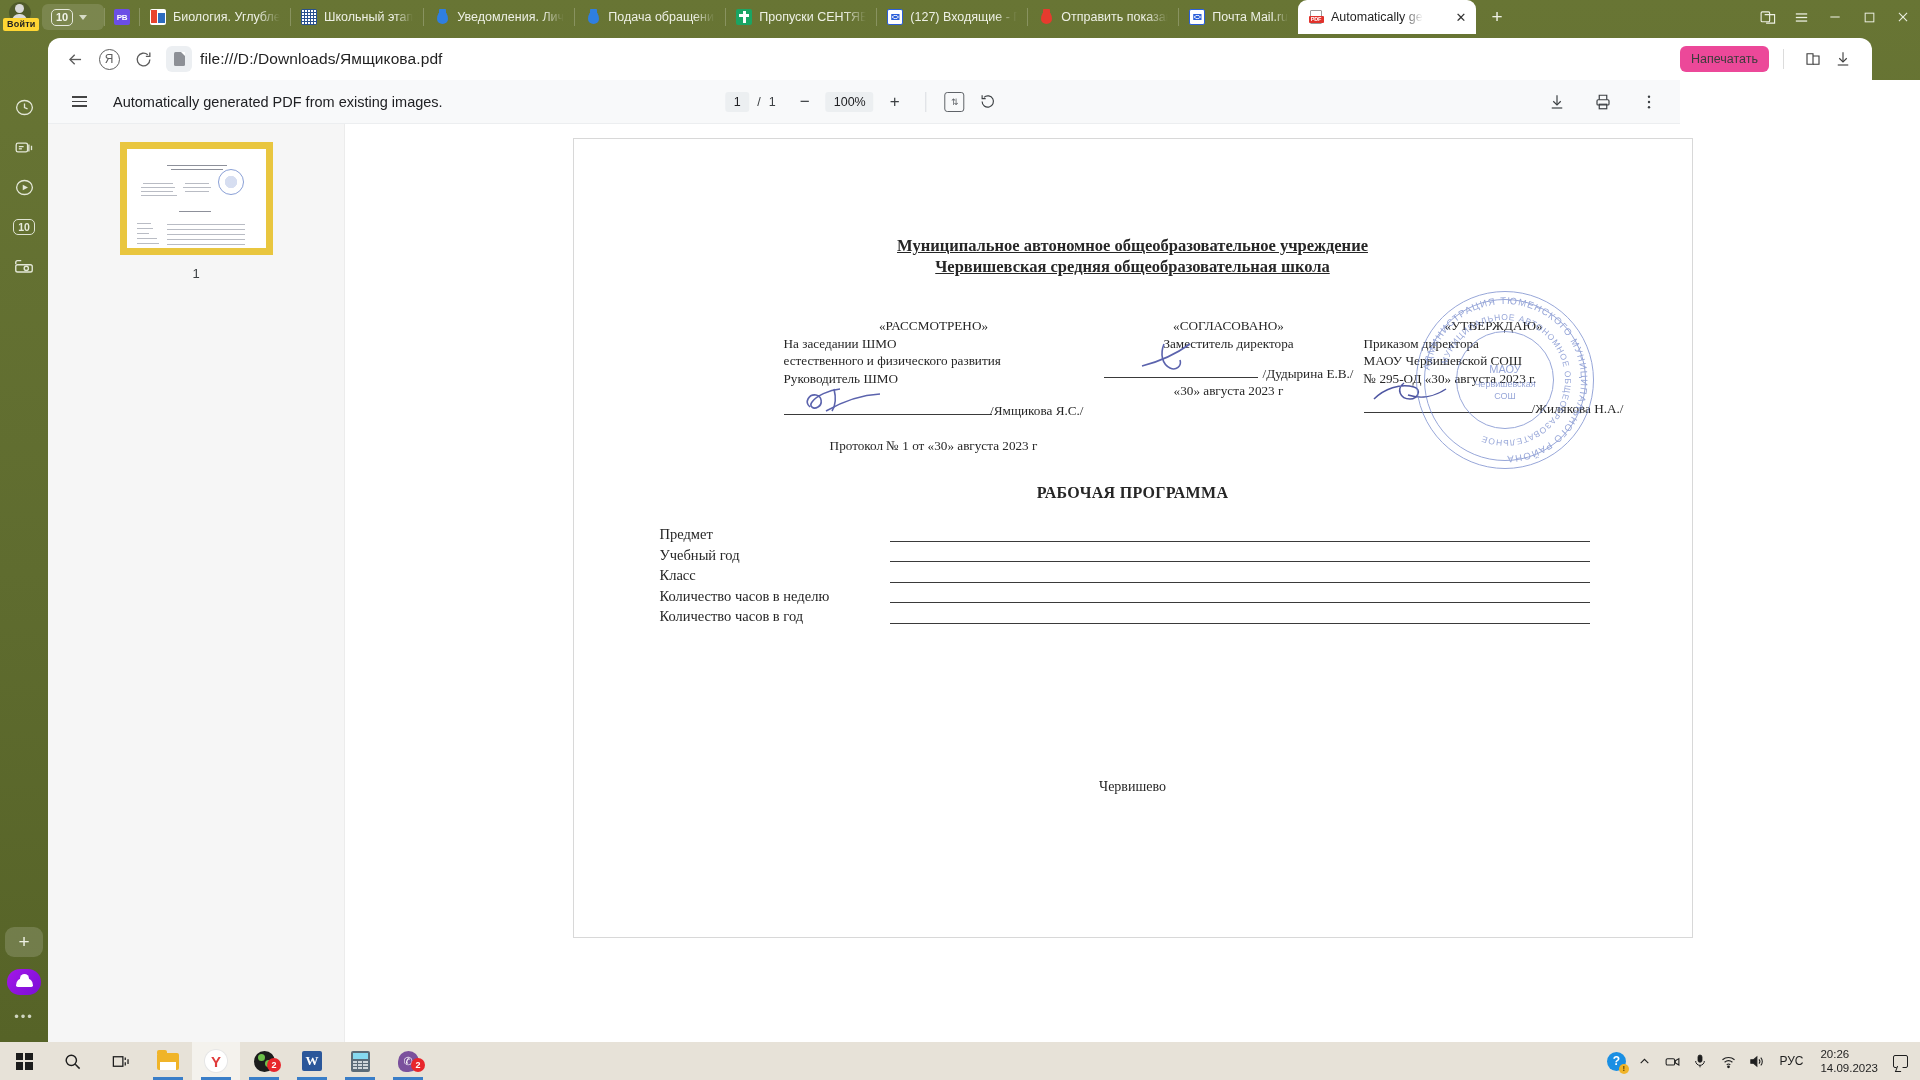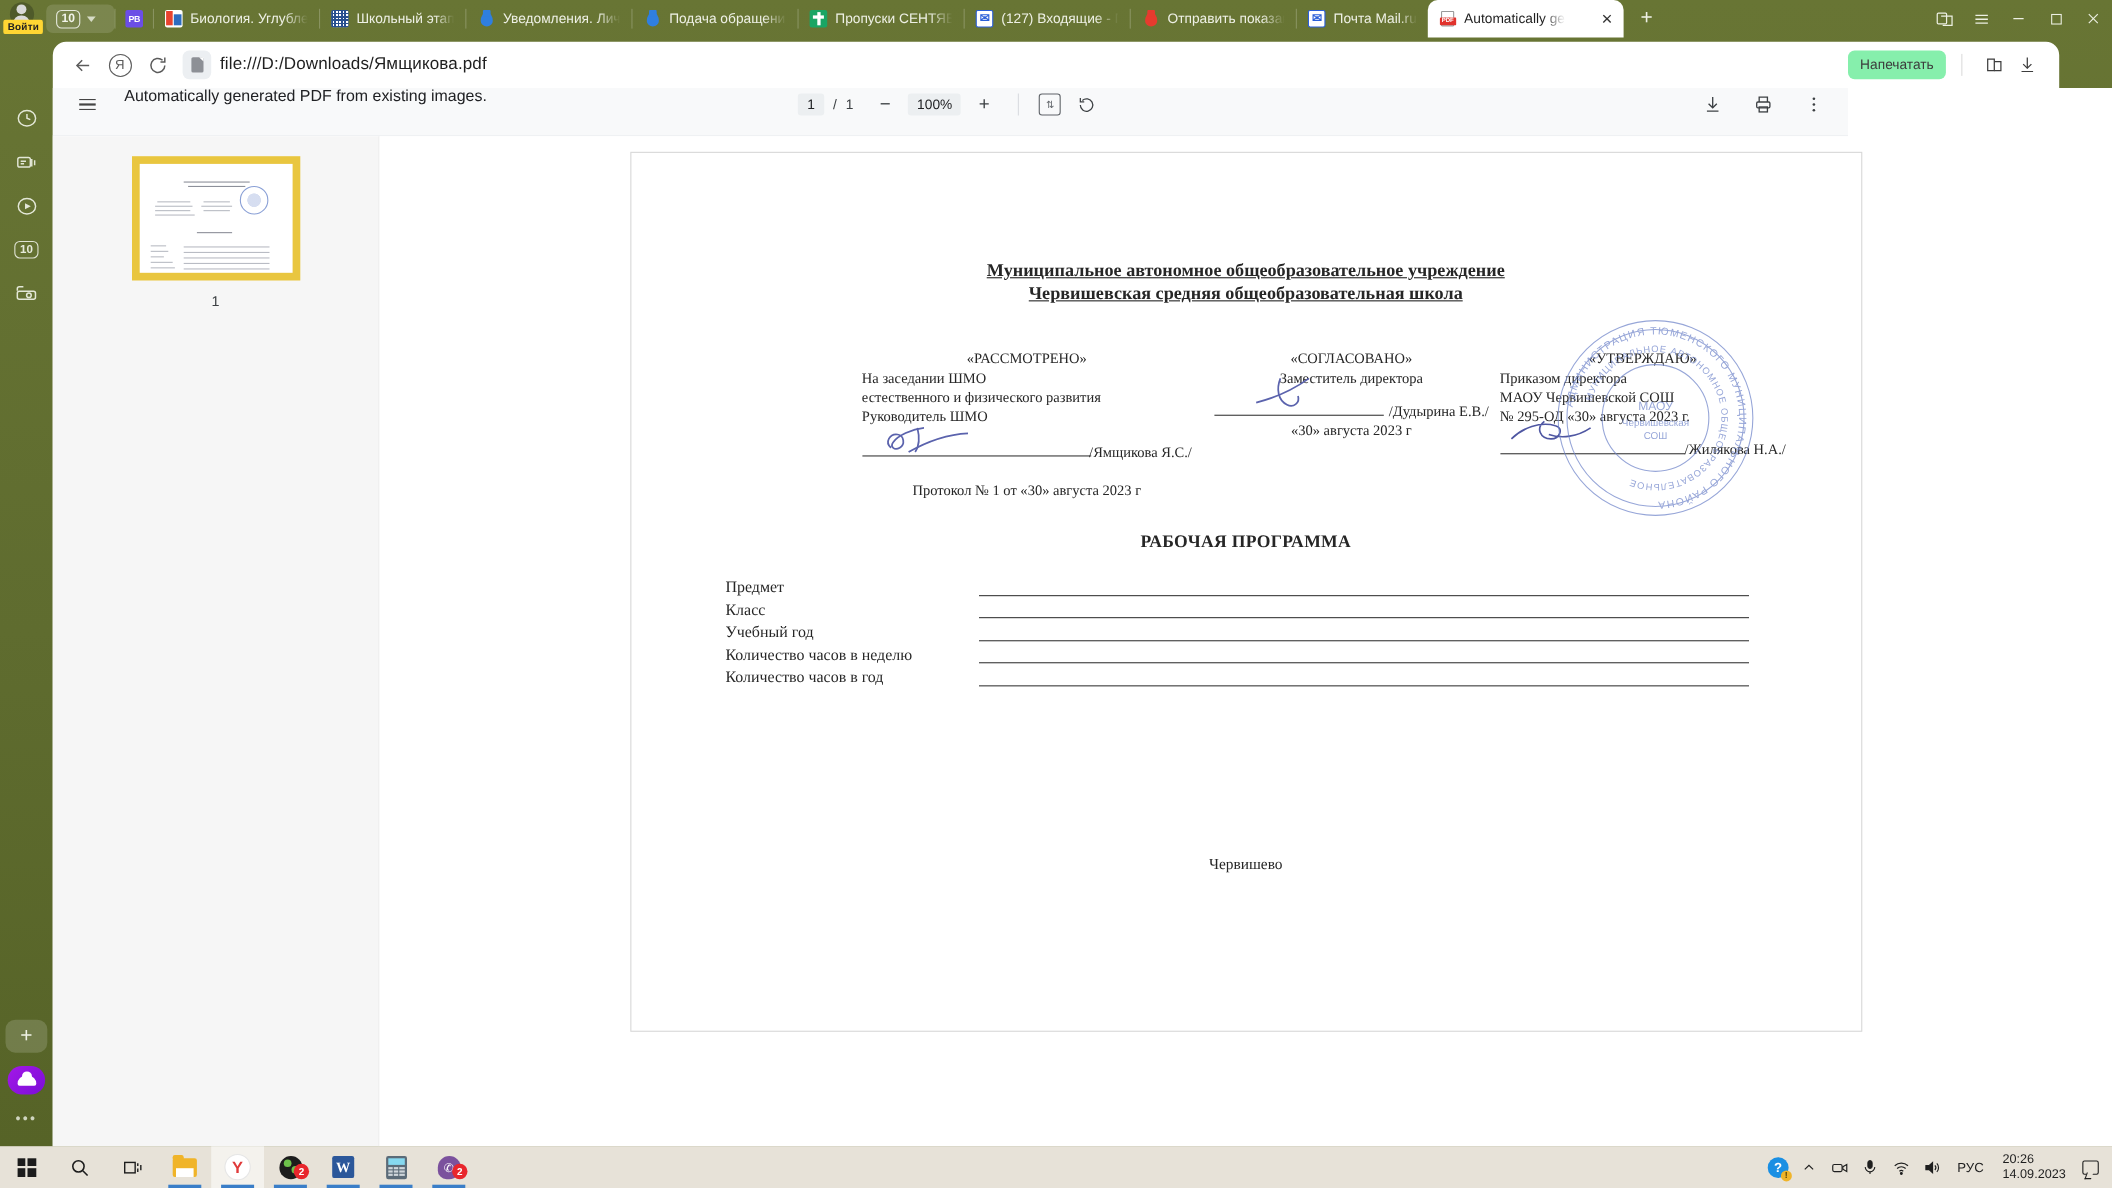--- a/index.html
+++ b/index.html
@@ -188,21 +188,21 @@
   }
   .doc-chip .pg::after {
     content:""; position:absolute; right:0; top:0; border-width:0 4px 4px 0;
     border-style:solid; border-color:#fff #fff transparent transparent;
   }
   .url-text {
     font-size: 15.5px; color: #1f1f1f; letter-spacing: .1px;
     font-family: "Liberation Sans", sans-serif;
   }
   .print-btn {
-    margin-left: auto; background: #86efac; color: #3c3c3c;
+    margin-left: auto; background: #ec4899; color: #3c3c3c;
     font-size: 12.5px; padding: 6px 11px; border-radius: 6px; white-space: nowrap;
   }
   .url-sep { width: 1px; height: 20px; background: #dcdcdc; margin: 0 14px; }
   .url-ico { width: 30px; height: 30px; display: flex; align-items: center; justify-content: center; color: #3d3d3d; }
 
   
   .sidebar {
     position: absolute; left: 0; top: 80px; width: 48px; height: 962px;
     display: flex; flex-direction: column; align-items: center; padding-top: 10px;
   }
@@ -237,21 +237,21 @@
   .sb-dots { color: #cfd5c0; font-size: 13px; letter-spacing: 2px; margin-bottom: 18px; }
 
   
   .pdf-wrap {
     position: absolute; left: 48px; top: 80px; width: 1872px; height: 962px;
     background: #fff;
   }
   .pdf-toolbar {
     position: absolute; left: 0; top: 0; width: 1632px; height: 44px;
     background: #f8f9fa; border-bottom: 1px solid #eceef0;
-    display: flex; align-items: flex-start; padding: 0 16px;
+    display: flex; align-items: center; padding: 0 16px;
   }
   .tb-ico { width: 30px; height: 30px; display: flex; align-items: center; justify-content: center; color: #3c4043; }
   .hamburger { display: flex; flex-direction: column; gap: 3px; }
   .hamburger span { width: 15px; height: 1.6px; background: #444; display: block; }
   .pdf-title { font-size: 14.5px; color: #202124; margin-left: 19px; }
   .tb-center { position: absolute; left: 50%; transform: translateX(-50%); display: flex; align-items: center; gap: 8px; }
   .pagebox {
     background: #eceff1; border-radius: 3px; font-size: 12.5px; color: #202124;
     padding: 3px 7px; min-width: 24px; text-align: center;
   }
@@ -824,25 +824,25 @@
           </div>
 
           <div class="program-title">РАБОЧАЯ ПРОГРАММА</div>
 
           <div class="fields">
             <div class="field-row">
               <span class="field-label">Предмет</span>
               <span class="field-line"></span>
             </div>
             <div class="field-row">
-              <span class="field-label">Класс</span>
+              <span class="field-label">Учебный год</span>
               <span class="field-line"></span>
             </div>
             <div class="field-row">
-              <span class="field-label">Учебный год</span>
+              <span class="field-label">Класс</span>
               <span class="field-line"></span>
             </div>
             <div class="field-row">
               <span class="field-label">Количество часов в неделю</span>
               <span class="field-line"></span>
             </div>
             <div class="field-row">
               <span class="field-label">Количество часов в год</span>
               <span class="field-line"></span>
             </div>

